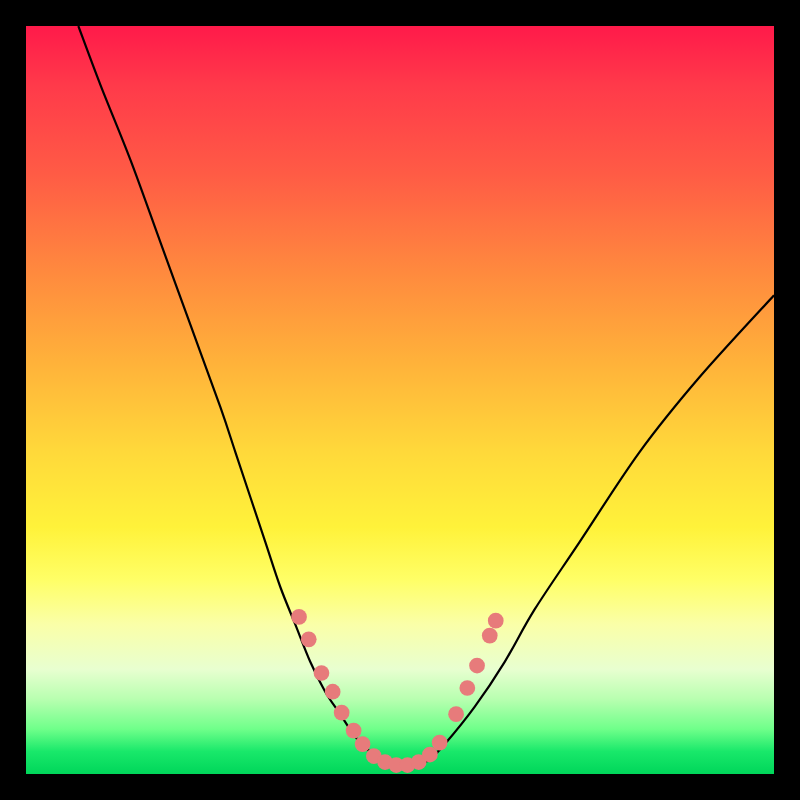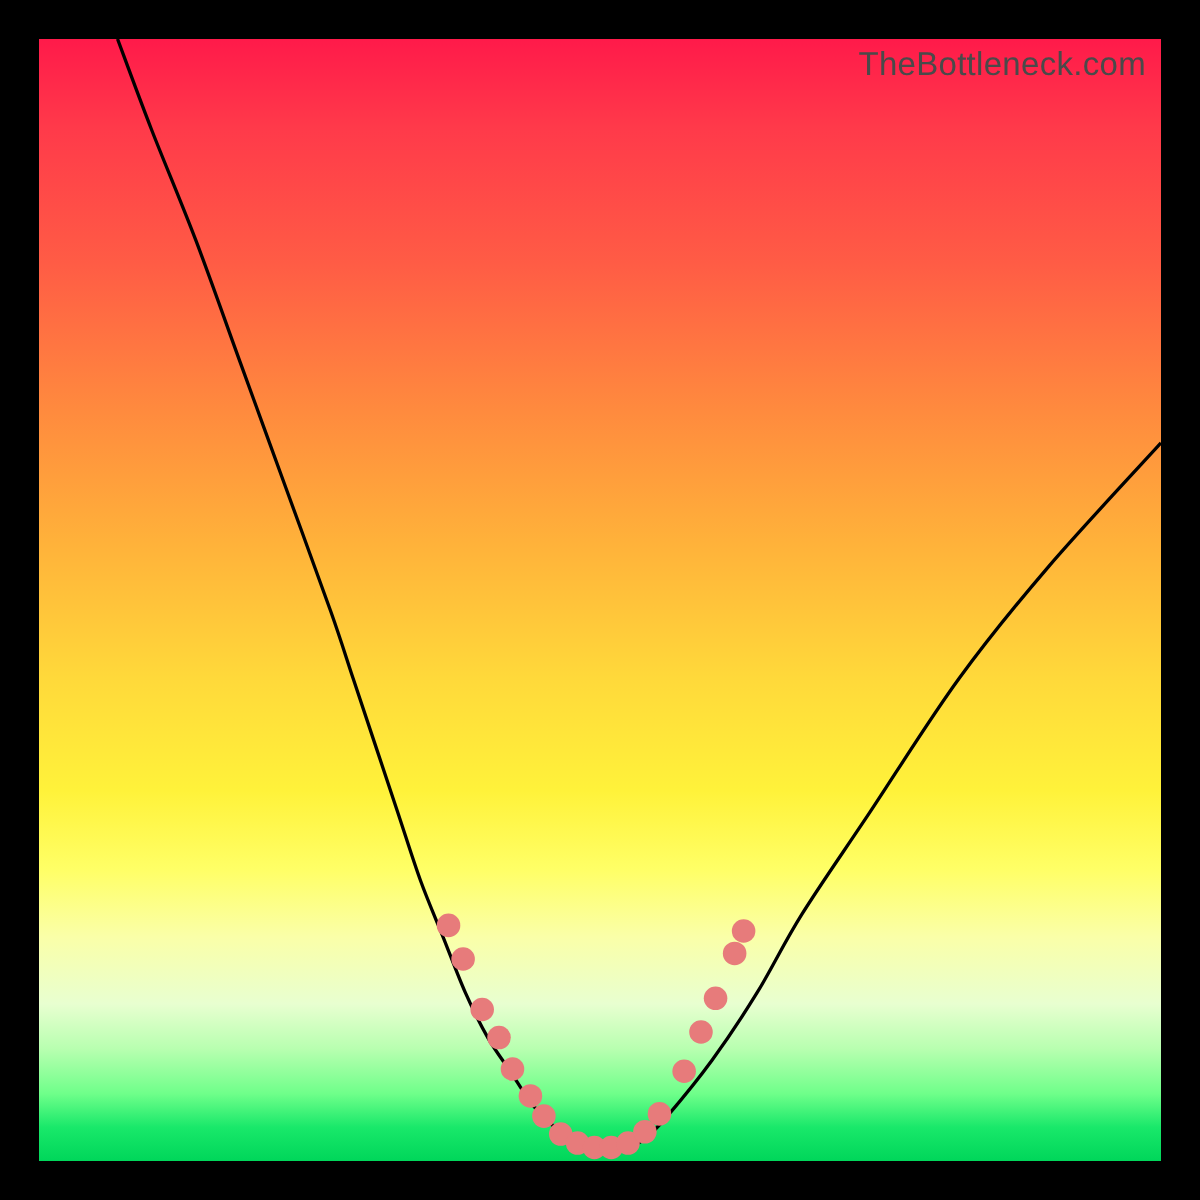--- a/index.html
+++ b/index.html
@@ -58,21 +58,20 @@
     width: 748px;
     height: 748px;
     pointer-events: none;
   }
 </style>
 </head>
 <body>
 
 <div class="frame">
   <div class="plot">
-    <div class="watermark">TheBottleneck.com</div>
     <svg class="curve" viewBox="0 0 748 748" preserveAspectRatio="none">
       <path id="curve-path" fill="none" stroke="#000" stroke-width="2.2" d="M 52.36000000000001,0 C 56.10000000000001,9.97333333333332 66.07333333333332,37.39999999999992 74.8,59.83999999999992 C 83.52666666666667,82.27999999999992 94.74666666666668,108.45999999999997 104.72000000000001,134.64 C 114.69333333333334,160.82000000000002 124.66666666666666,189.4933333333334 134.64,216.92000000000007 C 144.61333333333332,244.34666666666675 154.58666666666667,271.7733333333333 164.56,299.2 C 174.53333333333333,326.62666666666667 187,360.2866666666667 194.48000000000002,381.48 C 201.96000000000004,402.67333333333335 204.45333333333338,411.40000000000003 209.44000000000003,426.36 C 214.42666666666668,441.32 219.41333333333336,456.28000000000003 224.4,471.24 C 229.38666666666666,486.2 234.37333333333333,501.16 239.36,516.12 C 244.3466666666667,531.08 249.33333333333337,547.2866666666666 254.32000000000002,561 C 259.3066666666667,574.7133333333334 264.2933333333333,585.9333333333333 269.28,598.4 C 274.26666666666665,610.8666666666667 279.25333333333333,624.5799999999999 284.24,635.8 C 289.2266666666667,647.02 294.2133333333333,656.9933333333333 299.2,665.72 C 304.18666666666667,674.4466666666667 309.1733333333333,680.68 314.15999999999997,688.16 C 319.14666666666665,695.64 324.1333333333333,704.3666666666667 329.12,710.6 C 334.1066666666667,716.8333333333334 339.09333333333336,721.8199999999999 344.08000000000004,725.56 C 349.0666666666667,729.3 354.0533333333333,730.5466666666666 359.03999999999996,733.04 C 364.02666666666664,735.5333333333333 369.0133333333333,739.2733333333333 374,740.52 C 378.9866666666667,741.7666666666667 383.97333333333336,741.7666666666667 388.96000000000004,740.52 C 393.9466666666667,739.2733333333333 398.93333333333334,736.78 403.92,733.04 C 408.9066666666667,729.3 411.40000000000003,726.8066666666667 418.88000000000005,718.08 C 426.36000000000007,709.3533333333334 438.8266666666667,694.3933333333334 448.8,680.6800000000001 C 458.7733333333333,666.9666666666667 468.74666666666667,652.0066666666667 478.72,635.8 C 488.6933333333334,619.5933333333332 496.1733333333334,603.3866666666668 508.64000000000004,583.44 C 521.1066666666667,563.4933333333333 536.0666666666666,542.3 553.52,516.12 C 570.9733333333334,489.94 593.4133333333333,453.7866666666667 613.36,426.36 C 633.3066666666667,398.93333333333334 650.76,377.74 673.2,351.56 C 695.6400000000001,325.38 735.5333333333333,282.99333333333334 748,269.28"></path>
       <g id="markers">
           <circle cx="273.02" cy="590.9200000000001" r="7.854" fill="#e77b7b"></circle>
           <circle cx="282.74399999999997" cy="613.36" r="7.854" fill="#e77b7b"></circle>
           <circle cx="295.46000000000004" cy="647.02" r="7.854" fill="#e77b7b"></circle>
           <circle cx="306.68" cy="665.72" r="7.854" fill="#e77b7b"></circle>
           <circle cx="315.656" cy="686.664" r="7.854" fill="#e77b7b"></circle>
           <circle cx="327.62399999999997" cy="704.616" r="7.854" fill="#e77b7b"></circle>
           <circle cx="336.6" cy="718.08" r="7.854" fill="#e77b7b"></circle>

